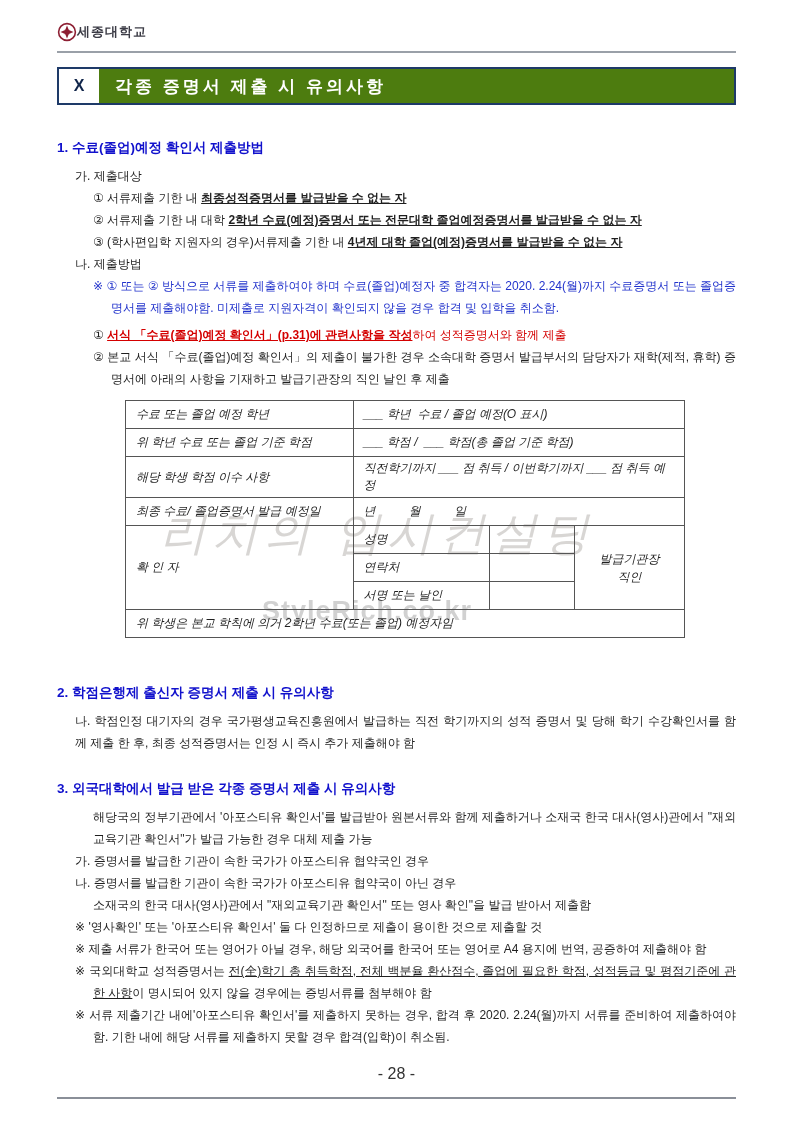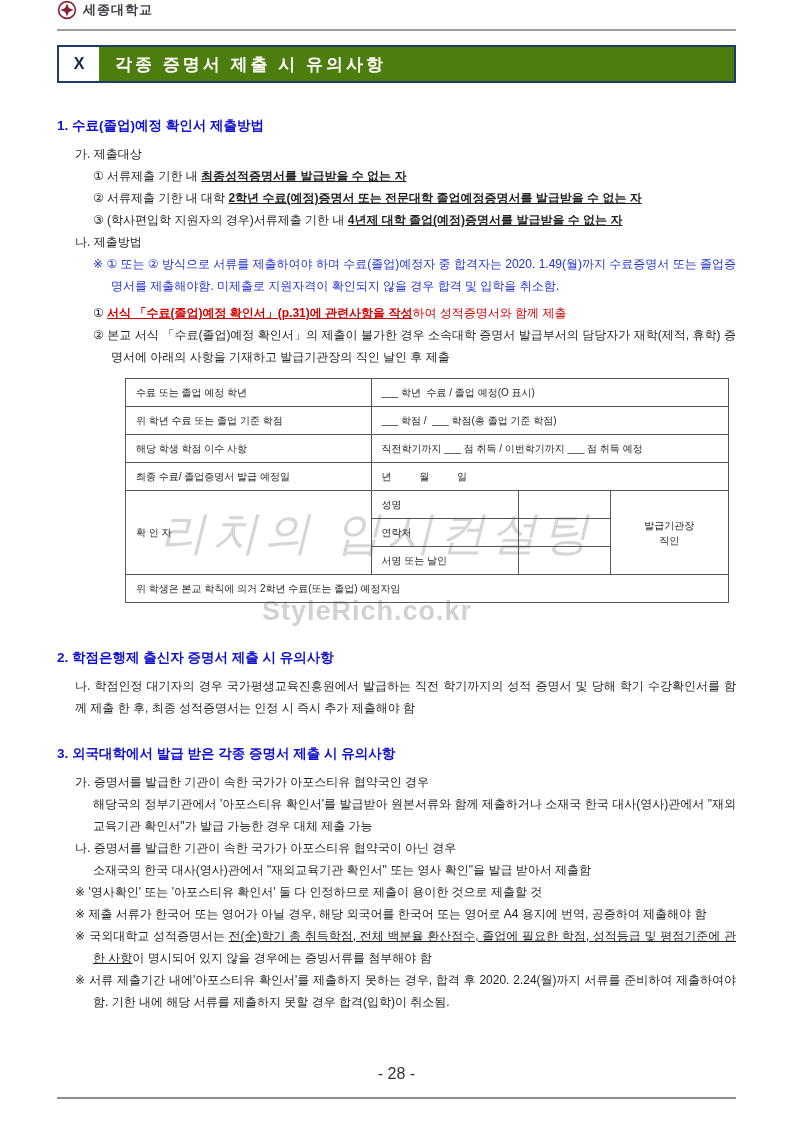--- a/index.html
+++ b/index.html
@@ -1,21 +1,21 @@
 <!DOCTYPE html>
 <html><head>
 <meta charset="utf-8">
 <style>
   html,body{margin:0;padding:0;background:#ffffff;}
   .page{position:relative;width:793px;height:1121px;background:#fff;overflow:hidden;
         font-family:"Liberation Sans","DejaVu Sans",sans-serif;color:#1f1f1f;}
   .content{position:relative;z-index:1;padding:0 57px;}
 
   
-  .hdr{display:flex;align-items:center;gap:6px;}
+  .hdr{display:flex;align-items:center;padding-top:22px;}
   .hdr-text{font-size:13px;font-weight:bold;color:#3c3c46;letter-spacing:1px;}
   .hdr-rule{border:none;border-top:2px solid #9aa0a8;margin:9px 0 14px;}
 
   
   .title-box{display:flex;border:2px solid #1e3a68;height:34px;}
   .title-idx{width:40px;display:flex;align-items:center;justify-content:center;
              font-weight:bold;font-size:16px;color:#10254a;background:#fff;}
   .title-main{flex:1;background:#4d7c0f;color:#fff;font-weight:bold;font-size:17px;
               display:flex;align-items:center;padding-left:16px;letter-spacing:3px;}
 
@@ -32,22 +32,22 @@
   .hang{padding-left:18px;text-indent:-18px;text-align:justify;}
   .just{text-align:justify;}
   .bu{font-weight:bold;text-decoration:underline;}
   .u{text-decoration:underline;}
   .blue{color:#2233cc;}
   .red{color:#d40000;}
   .redu{color:#d40000;font-weight:bold;text-decoration:underline;}
   .gap-top{margin-top:5px;}
 
   
-  .cert-table{border-collapse:collapse;width:604px;margin:10px 0 0 68px;
-              font-size:10px;color:#1f1f1f;background:transparent;}
+  .cert-table{border-collapse:collapse;width:560px;margin:10px 0 0 68px;
+              font-size:12px;color:#1f1f1f;background:transparent;font-style:italic;}
   .cert-table td{border:1px solid #555;padding:3px 10px;height:21px;vertical-align:middle;background:transparent;}
   .lbl{padding-left:14px;}
   .val{white-space:pre-wrap;}
   .center{text-align:left;margin-top:48px;}
   .pre{white-space:pre;}
   .stamp{white-space:pre-line;text-align:center;line-height:1.5;}
 
   
   .watermark-kr{position:absolute;z-index:0;top:503px;left:160px;font-size:46px;
                 font-family:Liberation Sans, sans-serif;font-style:italic;
@@ -93,21 +93,21 @@
       <div class="sec-h s1-h">1. 수료(졸업)예정 확인서 제출방법</div>
 
       <div class="p ind1">가. 제출대상</div>
 
       <div class="p ind2"><span>① 서류제출 기한 내 </span><span class="bu">최종성적증명서를 발급받을 수 없는 자</span></div>
       <div class="p ind2"><span>② 서류제출 기한 내 대학 </span><span class="bu">2학년 수료(예정)증명서 또는 전문대학 졸업예정증명서를 발급받을 수 없는 자</span></div>
       <div class="p ind2"><span>③ (학사편입학 지원자의 경우)서류제출 기한 내 </span><span class="bu">4년제 대학 졸업(예정)증명서를 발급받을 수 없는 자</span></div>
 
       <div class="p ind1">나. 제출방법</div>
 
-      <div class="p ind2 hang blue">※ ① 또는 ② 방식으로 서류를 제출하여야 하며 수료(졸업)예정자 중 합격자는 2020. 1.49(월)까지 수료증명서 또는 졸업증명서를 제출해야함. 미제출로 지원자격이 확인되지 않을 경우 합격 및 입학을 취소함.</div>
+      <div class="p ind2 hang blue">※ ① 또는 ② 방식으로 서류를 제출하여야 하며 수료(졸업)예정자 중 합격자는 2020. 2.24(월)까지 수료증명서 또는 졸업증명서를 제출해야함. 미제출로 지원자격이 확인되지 않을 경우 합격 및 입학을 취소함.</div>
 
       <div class="p ind2 gap-top"><span>① </span><span class="redu">서식 「수료(졸업)예정 확인서」(p.31)에 관련사항을 작성</span><span class="red">하여 성적증명서와 함께 제출</span></div>
 
       <div class="p ind2 hang">② 본교 서식 「수료(졸업)예정 확인서」의 제출이 불가한 경우 소속대학 증명서 발급부서의 담당자가 재학(제적, 휴학) 증명서에 아래의 사항을 기재하고 발급기관장의 직인 날인 후 제출</div>
 
       <table class="cert-table">
         <colgroup>
             <col style="width:228px">
             <col style="width:137px">
             <col style="width:85px">
@@ -152,22 +152,22 @@
       </table>
     </div>
 
     <div>
       <div class="sec-h s2-h">2. 학점은행제 출신자 증명서 제출 시 유의사항</div>
       <div class="p ind1 just">나. 학점인정 대기자의 경우 국가평생교육진흥원에서 발급하는 직전 학기까지의 성적 증명서 및 당해 학기 수강확인서를 함께 제출 한 후, 최종 성적증명서는 인정 시 즉시 추가 제출해야 함</div>
     </div>
 
     <div>
       <div class="sec-h s3-h">3. 외국대학에서 발급 받은 각종 증명서 제출 시 유의사항</div>
+      <div class="p ind2 just">해당국의 정부기관에서 '아포스티유 확인서'를 발급받아 원본서류와 함께 제출하거나 소재국 한국 대사(영사)관에서 "재외교육기관 확인서"가 발급 가능한 경우 대체 제출 가능</div>
       <div class="p ind1">가. 증명서를 발급한 기관이 속한 국가가 아포스티유 협약국인 경우</div>
-      <div class="p ind2 just">해당국의 정부기관에서 '아포스티유 확인서'를 발급받아 원본서류와 함께 제출하거나 소재국 한국 대사(영사)관에서 "재외교육기관 확인서"가 발급 가능한 경우 대체 제출 가능</div>
       <div class="p ind1">나. 증명서를 발급한 기관이 속한 국가가 아포스티유 협약국이 아닌 경우</div>
       <div class="p ind2 just">소재국의 한국 대사(영사)관에서 "재외교육기관 확인서" 또는 영사 확인"을 발급 받아서 제출함</div>
       <div class="p ind1 hang">※ '영사확인' 또는 '아포스티유 확인서' 둘 다 인정하므로 제출이 용이한 것으로 제출할 것</div>
       <div class="p ind1 hang">※ 제출 서류가 한국어 또는 영어가 아닐 경우, 해당 외국어를 한국어 또는 영어로 A4 용지에 번역, 공증하여 제출해야 함</div>
       <div class="p ind1 hang"><span>※ 국외대학교 성적증명서는 </span><span class="u">전(全)학기 총 취득학점, 전체 백분율 환산점수, 졸업에 필요한 학점, 성적등급 및 평점기준에 관한 사항</span><span>이 명시되어 있지 않을 경우에는 증빙서류를 첨부해야 함</span></div>
       <div class="p ind1 hang">※ 서류 제출기간 내에'아포스티유 확인서'를 제출하지 못하는 경우, 합격 후 2020. 2.24(월)까지 서류를 준비하여 제출하여야 함. 기한 내에 해당 서류를 제출하지 못할 경우 합격(입학)이 취소됨.</div>
     </div>
 
   </div>
 

